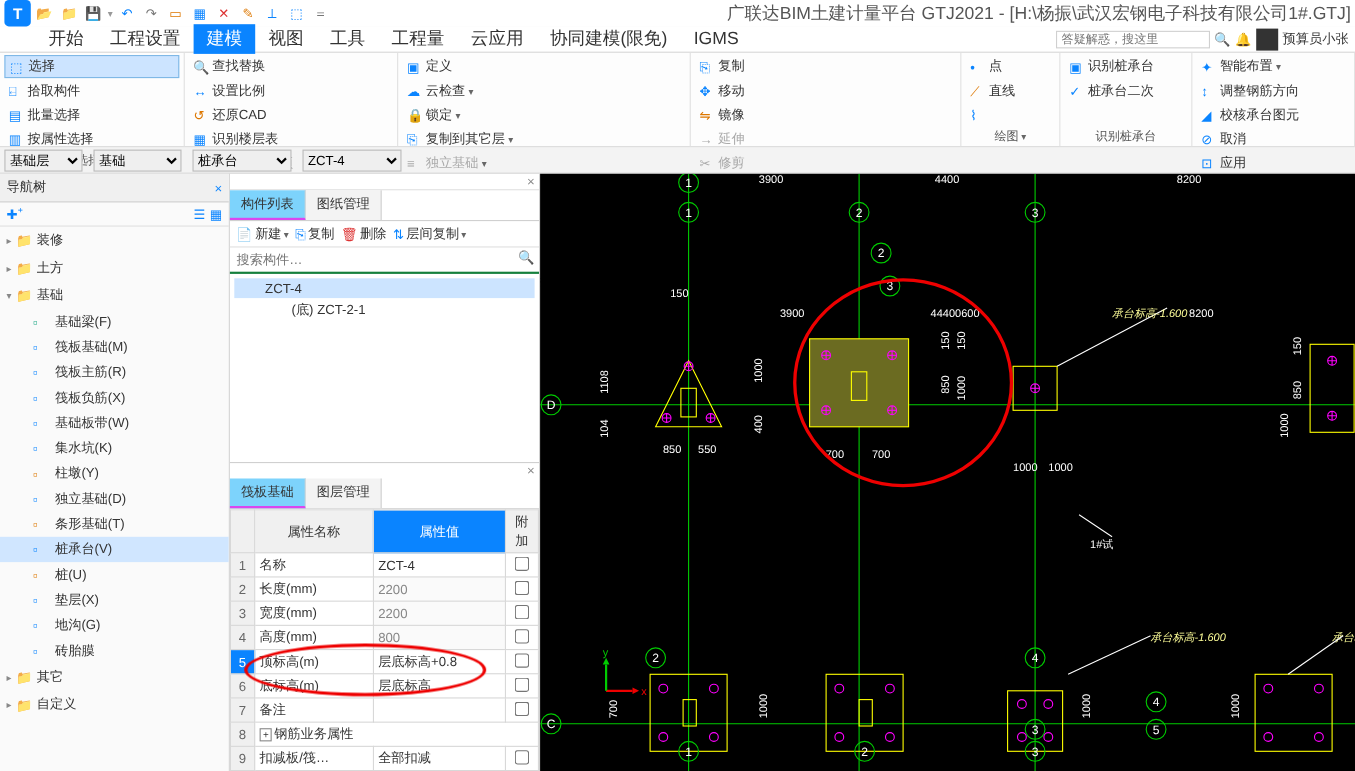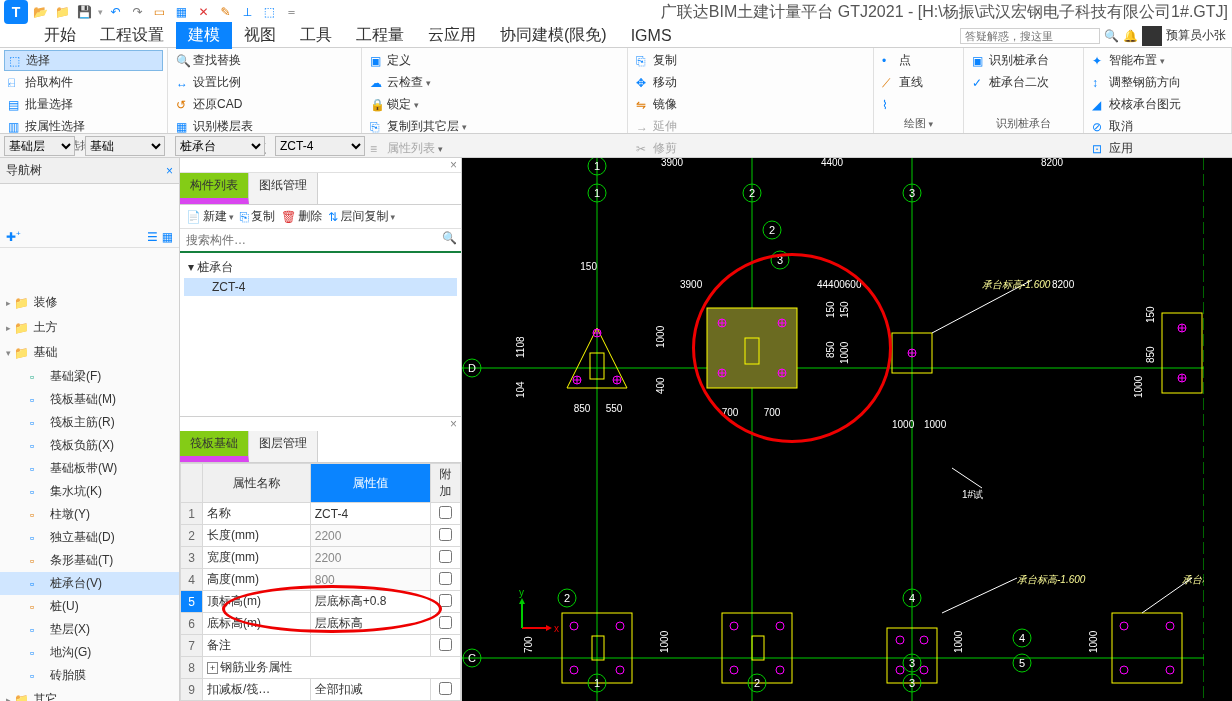--- a/index.html
+++ b/index.html
@@ -30,36 +30,36 @@
   .drop::after { content: " ▾"; font-size: 9px; color: #666; }
   
   
   .selectors { display: flex; align-items: center; background: #f3f3f3; height: 24px; border-bottom: 1px solid #d0d0d0; gap: 10px; padding: 0 4px; }
   .selectors select { font-size: 12px; border: 1px solid #bbb; height: 20px; }
   
   
   .main { display: flex; height: 543px; }
   
   
-  .navcol { width: 180px; background: #fafafa; border-right: 1px solid #d0d0d0; display: flex; flex-direction: column; gap: 42px; }
+  .navcol { width: 209px; background: #fafafa; border-right: 1px solid #d0d0d0; display: flex; flex-direction: column; }
   .panel-header { background: #f0f0f0; border-bottom: 1px solid #d0d0d0; padding: 4px 6px; font-size: 12px; display: flex; align-items: center; gap: 6px; }
   .panel-tools { display: flex; gap: 4px; padding: 3px 6px; border-bottom: 1px solid #e0e0e0; align-items: center;}
   .tree { flex: 1; overflow: auto; }
   .tree-cat { padding: 4px 6px; display: flex; align-items: center; gap: 4px; cursor: pointer;}
   .tree-cat::before { content: "▸"; color: #888; font-size: 9px;}
   .tree-cat.open::before { content: "▾"; }
   .tree-item { padding: 3px 6px 3px 30px; display: flex; align-items: center; gap: 6px; cursor: pointer; }
   .tree-item.selected { background: #d0e6ff; }
   .tree-item .ticon { width: 14px; height: 14px; display: inline-block; }
   
   
   .midcol { width: 282px; background: #fff; border-right: 1px solid #d0d0d0; display: flex; flex-direction: column; }
   .tabs { display: flex; border-bottom: 1px solid #d0d0d0; }
   .tab { padding: 4px 10px; border-right: 1px solid #d0d0d0; cursor: pointer; background: #f3f3f3; font-size: 12px;}
-  .tab.active { background: #84cc16; border-bottom: 6px solid #d946ef; }
+  .tab.active { background: #7dd3fc; border-bottom: 2px solid #d946ef; }
   .toolbar-row { display: flex; gap: 6px; padding: 3px 6px; border-bottom: 1px solid #e0e0e0; align-items: center; flex-wrap: wrap;}
   .tbtn { display: flex; align-items: center; gap: 2px; cursor: pointer; font-size: 12px;}
   .search-row { display: flex; align-items: flex-start; padding: 2px 4px; border-bottom: 2px solid #15803d;}
   .search-row input { flex: 1; border: none; outline: none; font-size: 12px; padding: 2px;}
   .comp-tree { padding: 4px; flex: 1; overflow: auto; min-height: 120px;}
   .comp-tree .cnode { padding: 2px 4px; cursor: pointer;}
   .comp-tree .cnode.sel { background: #cce4ff; }
   .comp-tree .indent1 { padding-left: 28px;}
   .comp-tree .indent2 { padding-left: 52px;}
   
@@ -192,21 +192,21 @@
       <div class="rbtn drop">
           <span class="ricon ic-orange">🔒</span>
           <span>锁定</span>
         </div>
       <div class="rbtn drop">
           <span class="ricon ic-blue">⎘</span>
           <span>复制到其它层</span>
         </div>
       <div class="rbtn drop" style="color:#aaa">
           <span class="ricon">≡</span>
-          <span>属性列表</span>
+          <span>独立基础</span>
         </div>
       <div class="rbtn drop">
           <span class="ricon ic-blue">✛</span>
           <span>两点辅轴</span>
         </div>
       <div class="rbtn drop">
           <span class="ricon ic-blue">↔</span>
           <span>长度标注</span>
         </div>
       <div class="rbtn drop">
@@ -459,22 +459,22 @@
         <div class="tbtn drop">
             <span class="ic-blue">⇅</span>
             <span>层间复制</span>
           </div>
       </div>
       <div class="search-row">
         <input placeholder="搜索构件…" style="">
         <span class="ic-gray">🔍</span>
       </div>
       <div class="comp-tree">
-        <div class="cnode">▾ <span>桩承台</span></div>
         <div class="cnode indent1 sel">ZCT-4</div>
+        <div class="cnode indent2">(底) ZCT-2-1</div>
       </div>
     </div>
 
     <div class="proppanel">
       <div style="text-align:right;padding:0 4px;color:#888">×</div>
       <div class="tabs">
         <div class="tab active">筏板基础</div>
         <div class="tab">图层管理</div>
       </div>
       <div class="propgrid">

